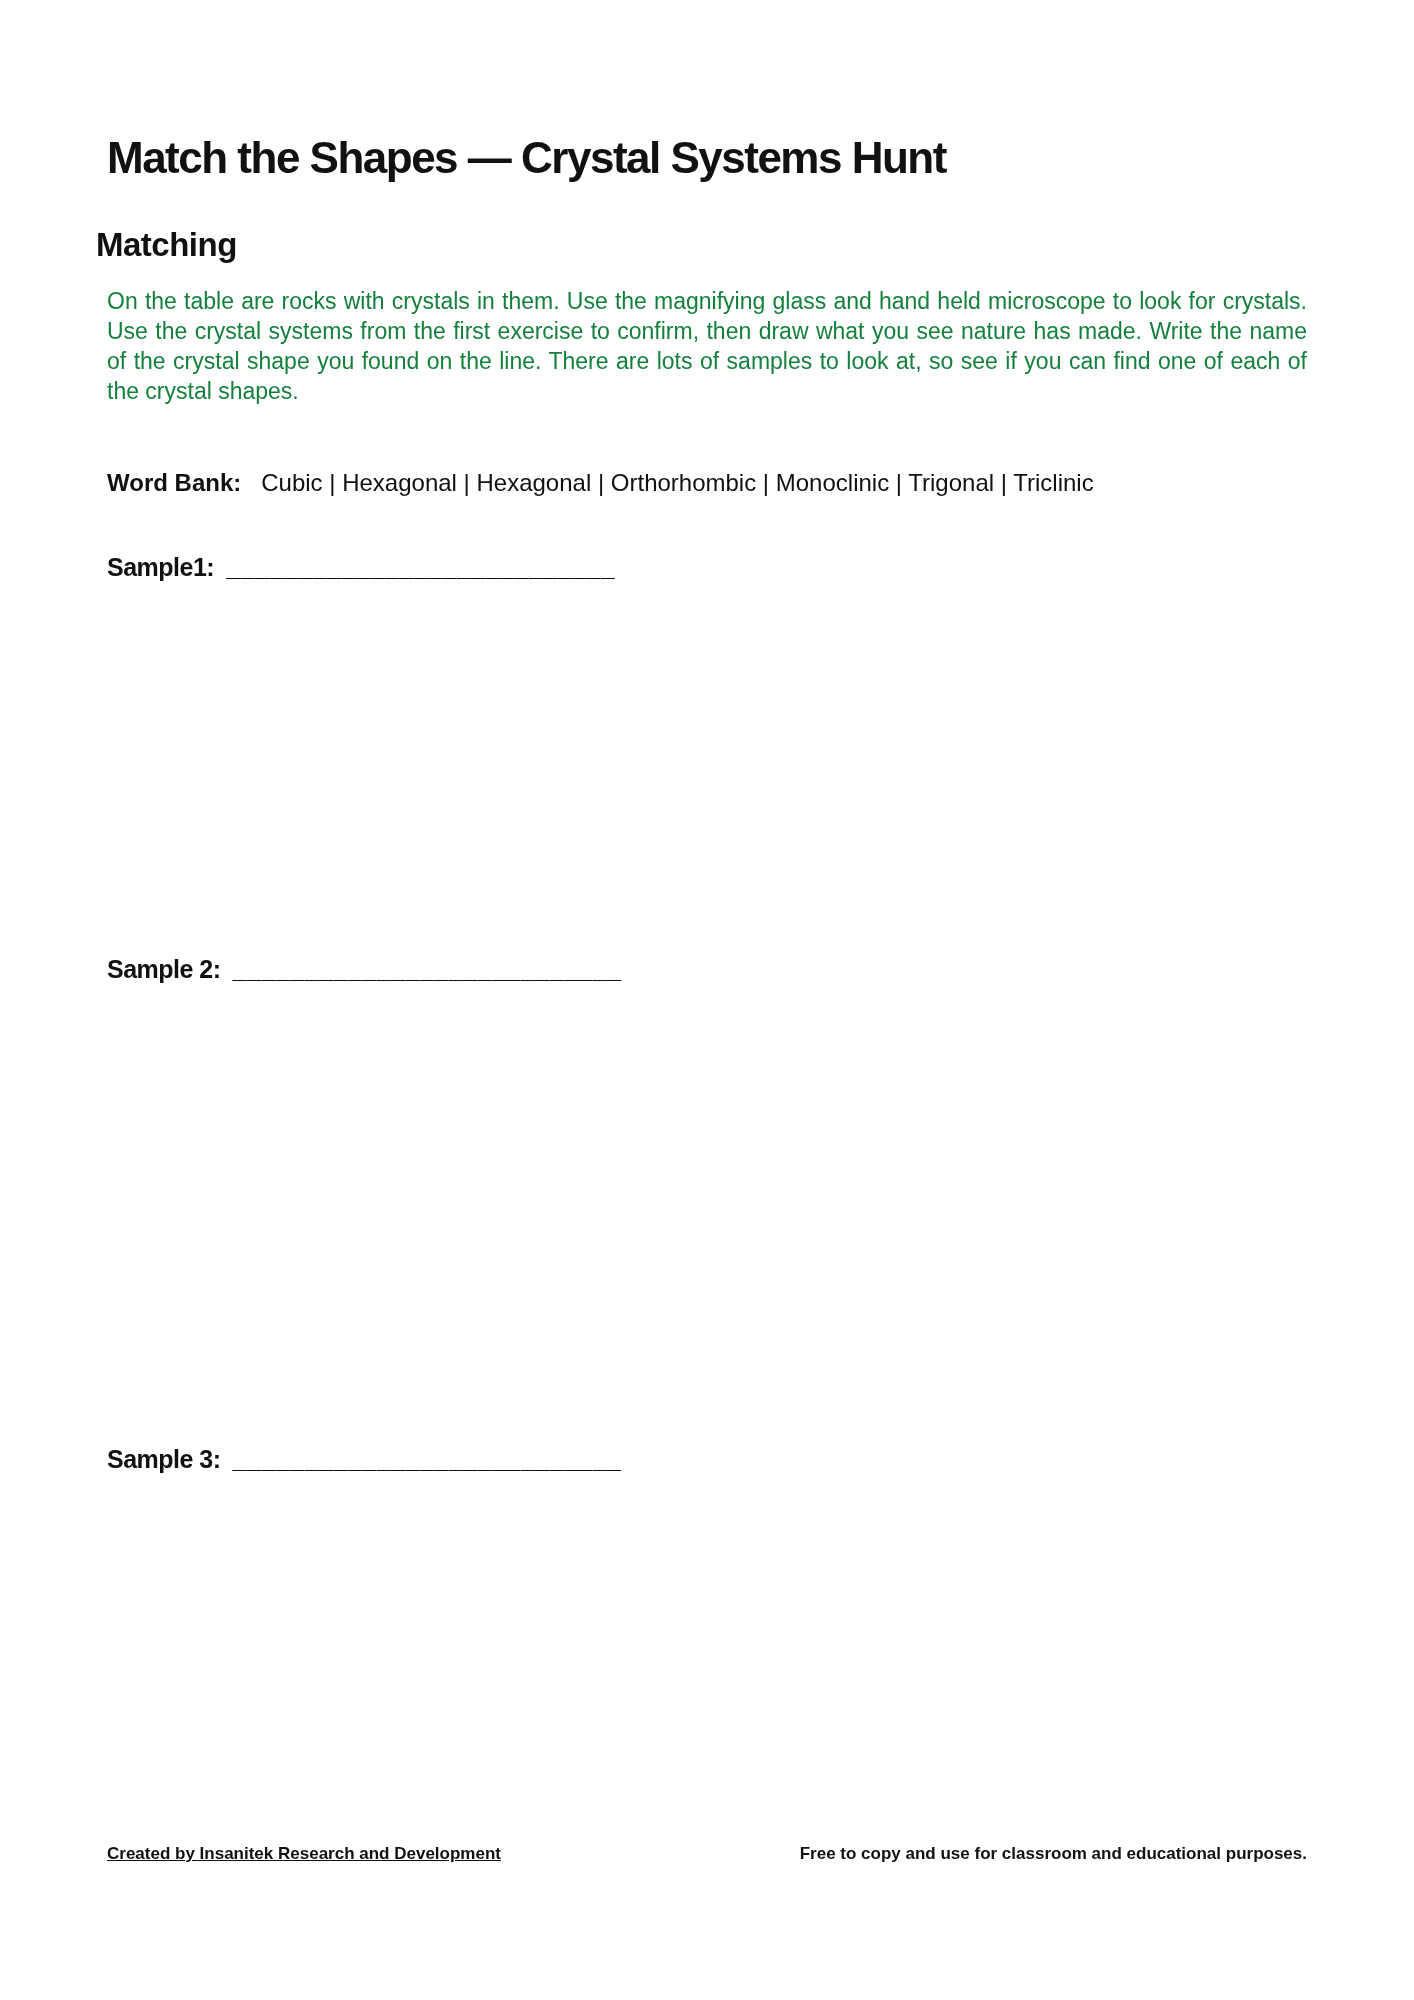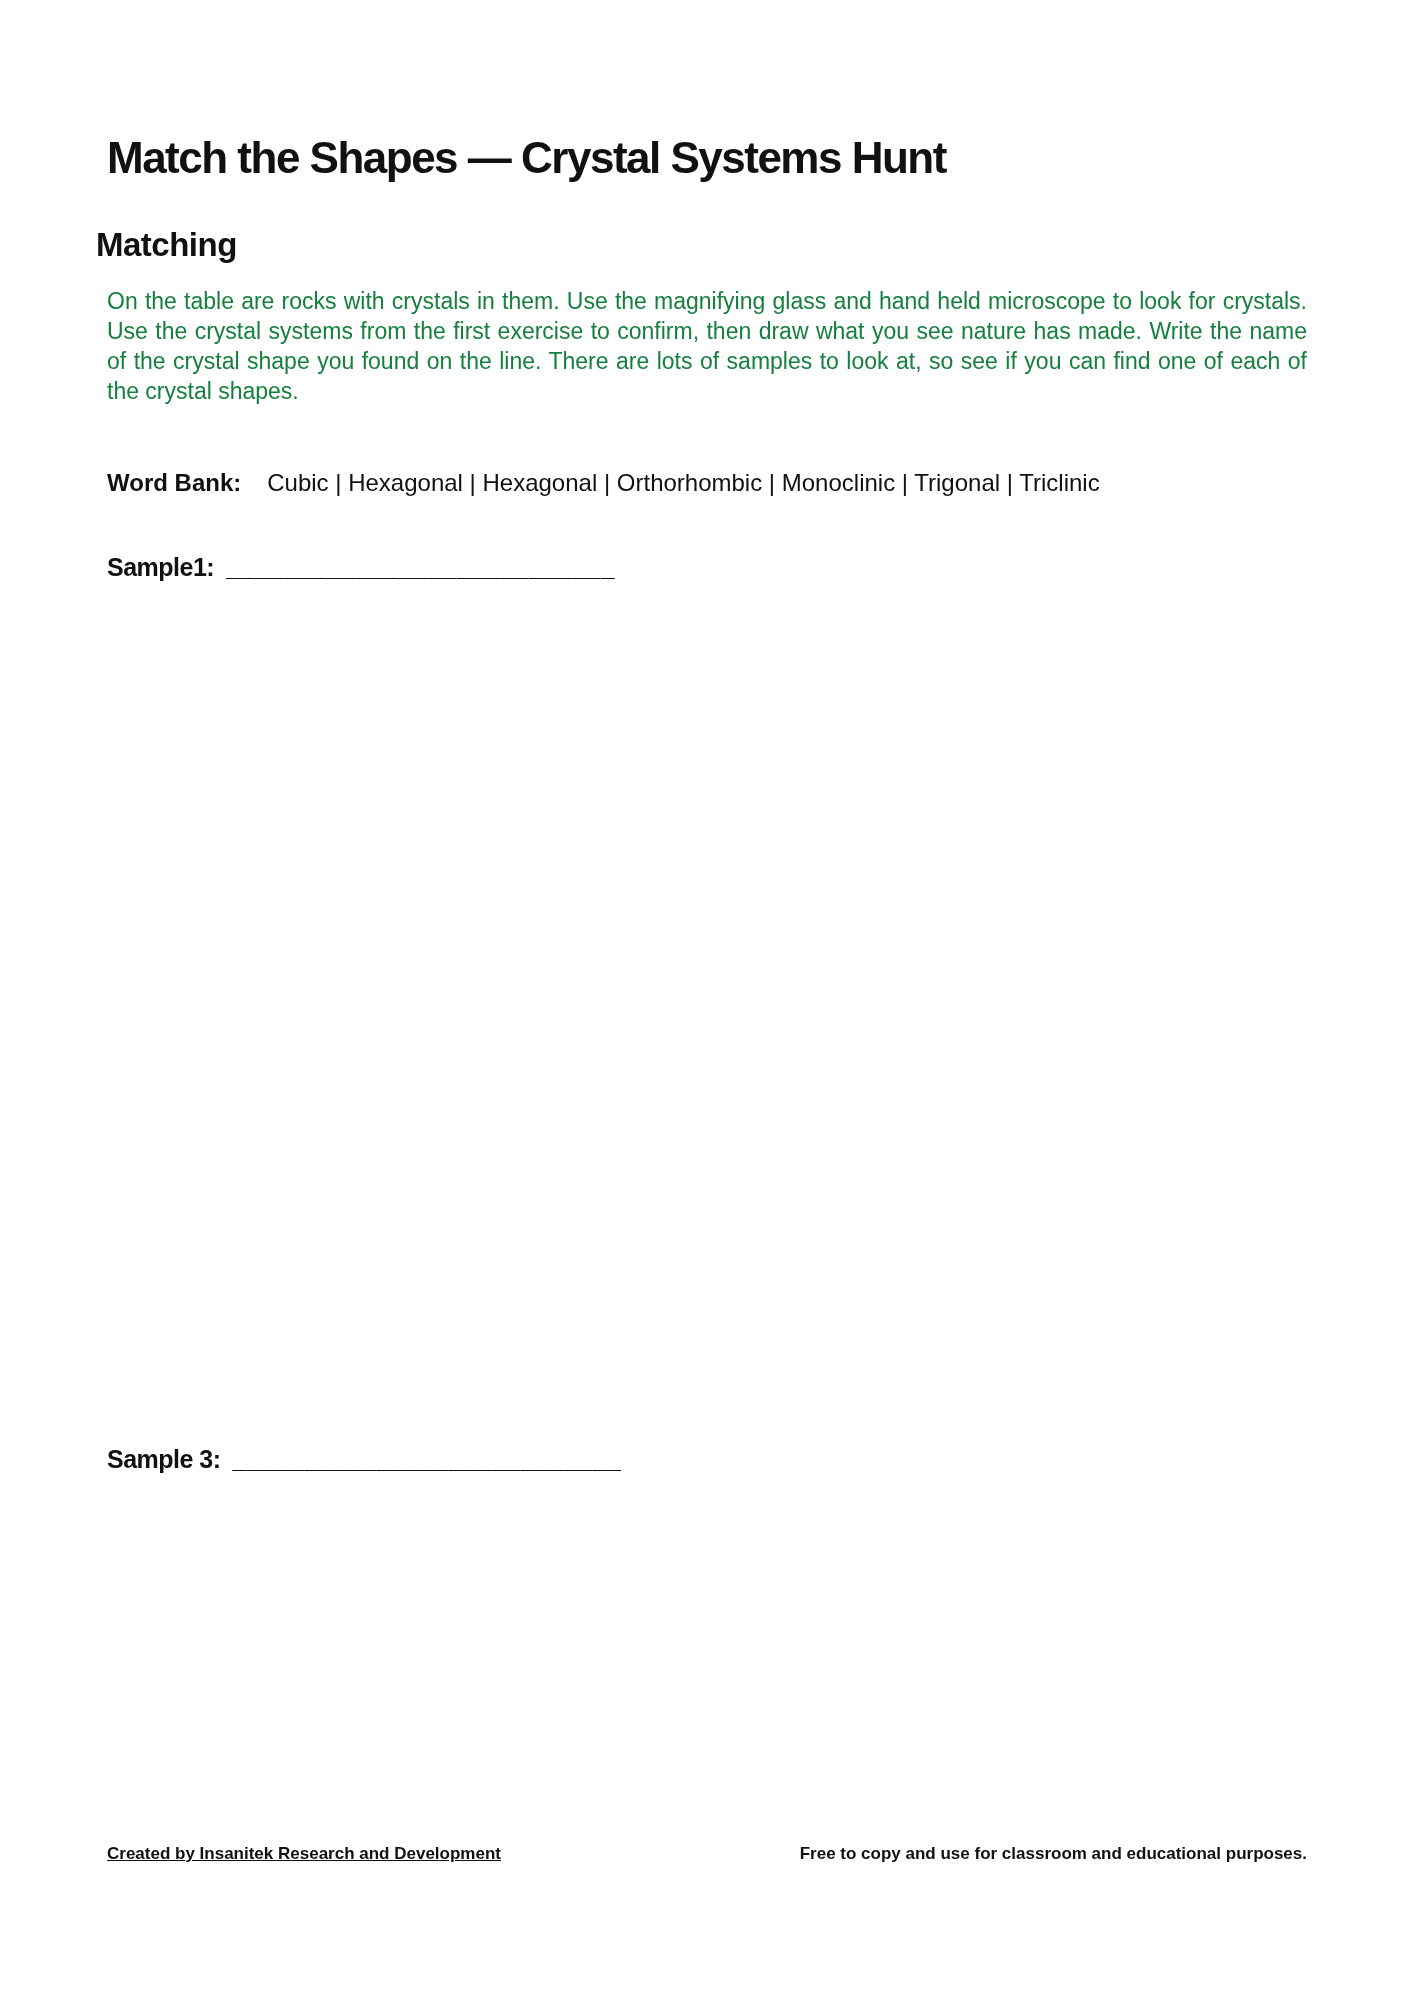--- a/index.html
+++ b/index.html
@@ -55,21 +55,21 @@
     left: 107px;
     top: 468px;
     width: 1200px;
     font-size: 24px;
     line-height: 30px;
     color: #111111;
     white-space: nowrap;
   }
   .word-bank .wb-label {
     font-weight: 700;
-    margin-right: 26px;
+    margin-right: 20px;
   }
   .sample-heading {
     position: absolute;
     left: 107px;
     margin: 0;
     font-size: 25px;
     font-weight: 700;
     letter-spacing: -0.5px;
     white-space: nowrap;
     color: #111111;
@@ -114,20 +114,23 @@
 
   <div class="word-bank">
     <span class="wb-label">Word Bank:</span><span class="wb-words">Cubic | Hexagonal | Hexagonal | Orthorhombic | Monoclinic | Trigonal | Triclinic</span>
   </div>
 
   <h2 class="sample-heading" id="sample-1">
     <span>Sample1:</span><span class="answer-blank">___________________________</span>
   </h2>
   <div style="position:absolute; left:107px; top:620px; width:1200px; height:320px;"></div>
 
+  <h2 class="sample-heading" id="sample-2">
+    <span>Sample 2:</span><span class="answer-blank">___________________________</span>
+  </h2>
   <div style="position:absolute; left:107px; top:1020px; width:1200px; height:400px;"></div>
 
   <h2 class="sample-heading" id="sample-3">
     <span>Sample 3:</span><span class="answer-blank">___________________________</span>
   </h2>
   <div style="position:absolute; left:107px; top:1510px; width:1200px; height:310px;"></div>
 
   <div class="page-footer">
     <span class="credit">Created by Insanitek Research and Development</span>
     <span class="license">Free to copy and use for classroom and educational purposes.</span>

